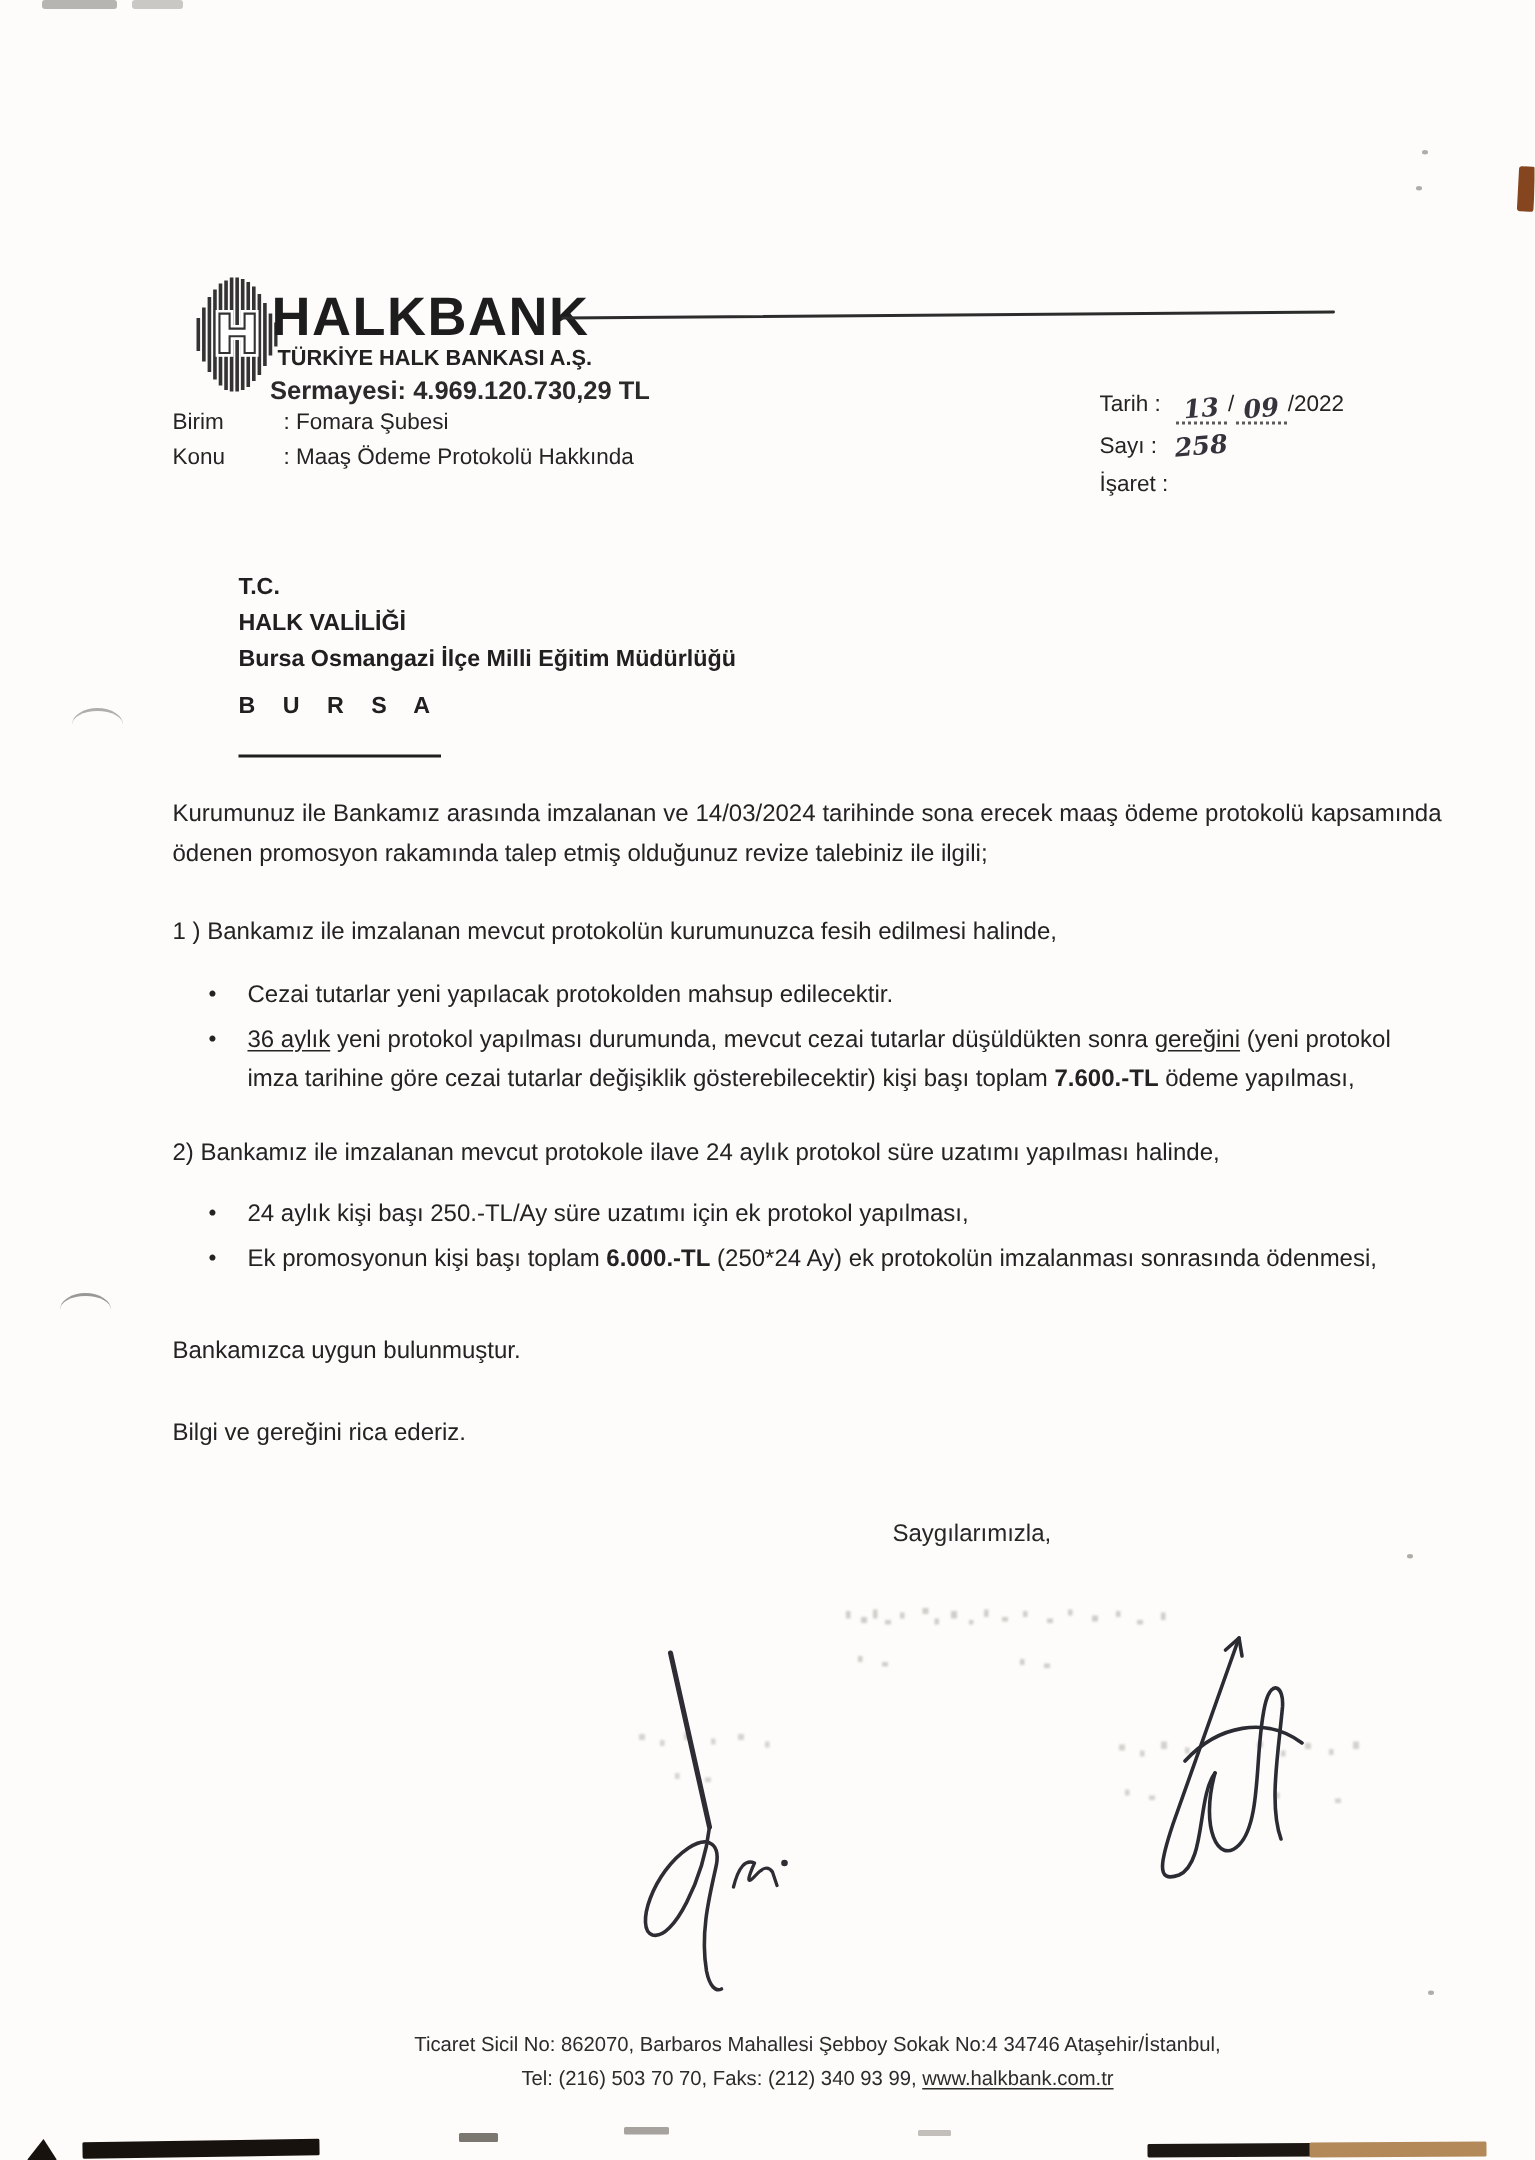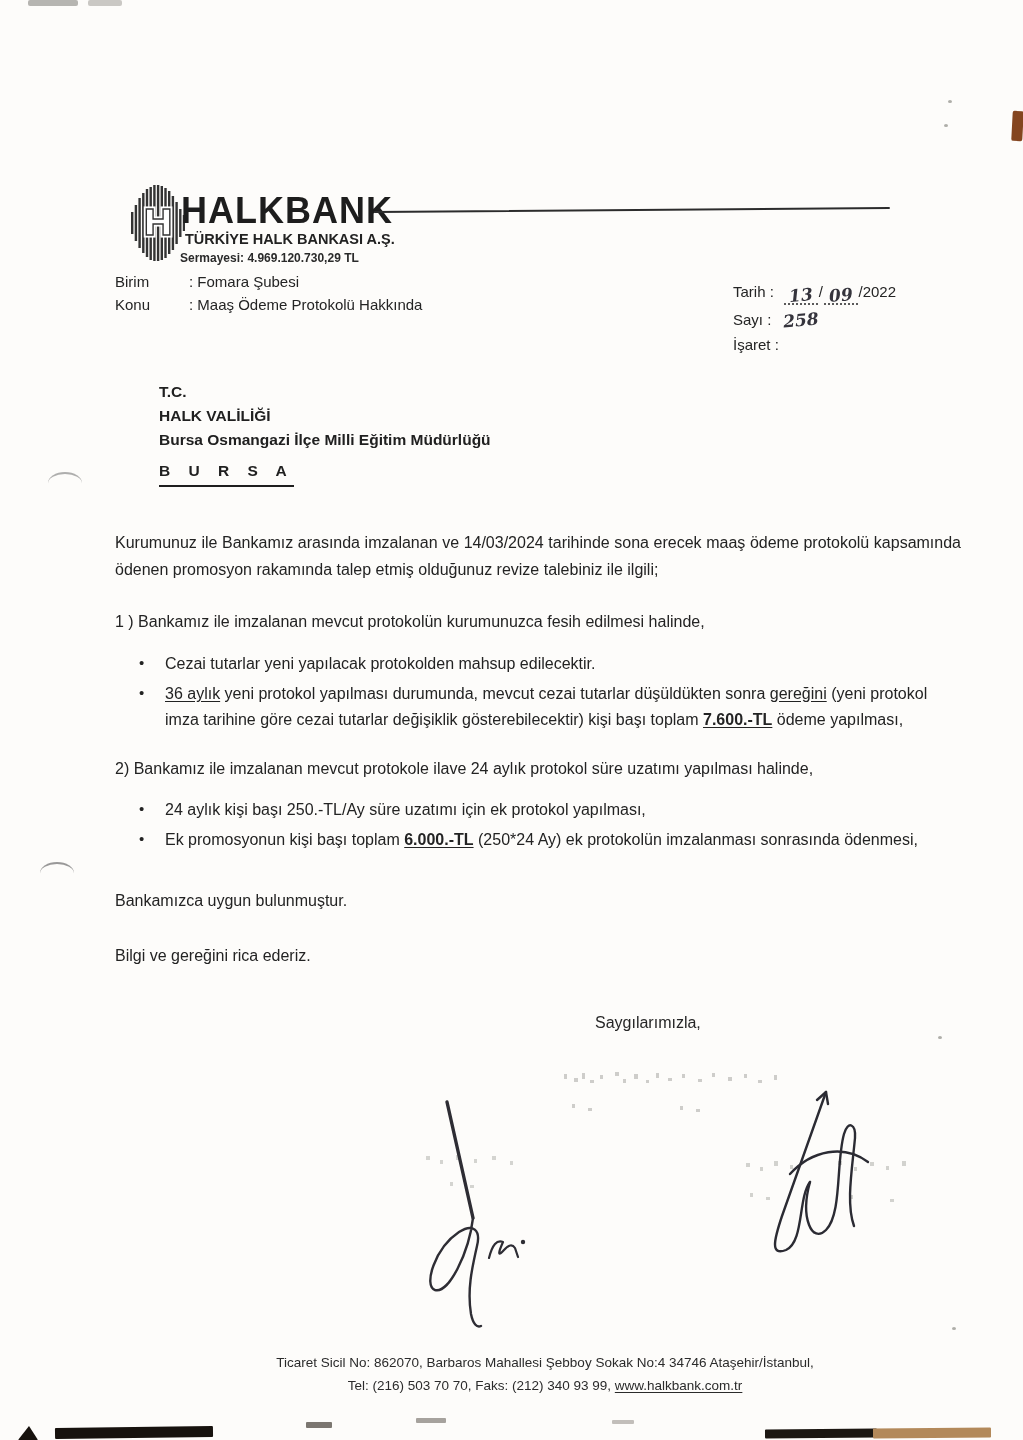--- a/index.html
+++ b/index.html
@@ -3,45 +3,45 @@
 <meta charset="utf-8">
 <style>
   html,body{margin:0;padding:0;}
   body{width:1023px;height:1440px;position:relative;background:#fdfcfa;overflow:hidden;
        font-family:"Liberation Sans", sans-serif;color:#262626;}
   .abs{position:absolute;}
   
   .brand{left:181px;top:190px;font-size:36px;font-weight:bold;letter-spacing:1px;color:#1d1d1d;}
   .brand-rule{left:374px;top:209px;width:516px;height:2.4px;background:#2c2c2c;transform:rotate(-0.45deg);border-radius:2px;}
   .subbrand{left:185px;top:231px;font-size:14.5px;font-weight:bold;color:#222;}
-  .capital{left:180px;top:251px;font-size:12px;font-weight:bold;color:#2a2a2a;}
+  .capital{left:180px;top:251px;font-size:17px;font-weight:bold;color:#2a2a2a;}
   .meta-left{left:115px;top:270px;font-size:15px;line-height:1.55;color:#242424;}
   .meta-left .row{display:flex;gap:12px;}
   .meta-left .lbl{width:62px;}
-  .meta-right{left:733px;top:280px;font-size:15px;line-height:1.65;color:#242424;}
+  .meta-right{left:733px;top:258px;font-size:15px;line-height:1.65;color:#242424;}
   .meta-right .row{display:flex;align-items:flex-end;}
   .meta-right .lbl{width:50px;}
   .hand{font-family:"DejaVu Serif", serif;font-style:italic;font-size:17px;color:#35343c;
         display:inline-block;transform:rotate(-5deg) translateY(1px);font-weight:bold;}
   .dotted{border-bottom:2px dotted #5a5a5a;padding:0 5px;display:inline-block;line-height:1;margin:0 1px;}
   
   .addr{left:115px;top:380px;font-size:15.5px;font-weight:bold;line-height:1.55;color:#202020;margin-left:44px;}
-  .addr .city{display:inline-block;margin-top:7px;letter-spacing:7px;border-bottom:2px solid #1e1e1e;padding-bottom:2px;}
+  .addr .city{display:inline-block;margin-top:7px;letter-spacing:7px;border-bottom:2px solid #1e1e1e;padding-bottom:20px;}
   
   .body-text{font-size:16px;color:#232323;}
   .intro{left:115px;top:530px;width:846px;text-align:justify;line-height:1.68;}
   .sec-head1{left:115px;top:610px;width:846px;line-height:1.5;}
   .ul1{left:115px;top:651px;width:846px;}
   .sec-head2{left:115px;top:757px;width:846px;line-height:1.5;}
   .ul2{left:115px;top:797px;width:846px;}
   .li{display:flex;line-height:1.66;margin-bottom:3px;}
   .dot{width:26px;margin-left:24px;text-align:left;font-size:15px;}
   .li .txt{flex:1;margin-right:16px;}
   .u{text-decoration:underline;text-underline-offset:2px;text-align:center;}
-  .bu{font-weight:bold;text-decoration:underline;text-underline-offset:2px;margin-top:48px;}
+  .bu{font-weight:bold;text-underline-offset:2px;margin-top:48px;}
   .approval{left:115px;top:892px;}
   .request{left:115px;top:947px;}
   .salute{left:595px;top:1014px;font-size:16px;text-align:center;}
   
   .footer{left:100px;top:1352px;width:890px;text-align:center;font-size:13.5px;line-height:1.68;color:#2b2b2b;}
   .footer .url{text-decoration:underline;text-underline-offset:2px;}
   
   .artifact{position:absolute;}
   .curl{width:34px;height:12px;border-top:2px solid #6f6f6f;border-radius:50%/80% 80% 0 0;opacity:.55;}
   .smudge{filter:blur(.6px);opacity:.75;}

